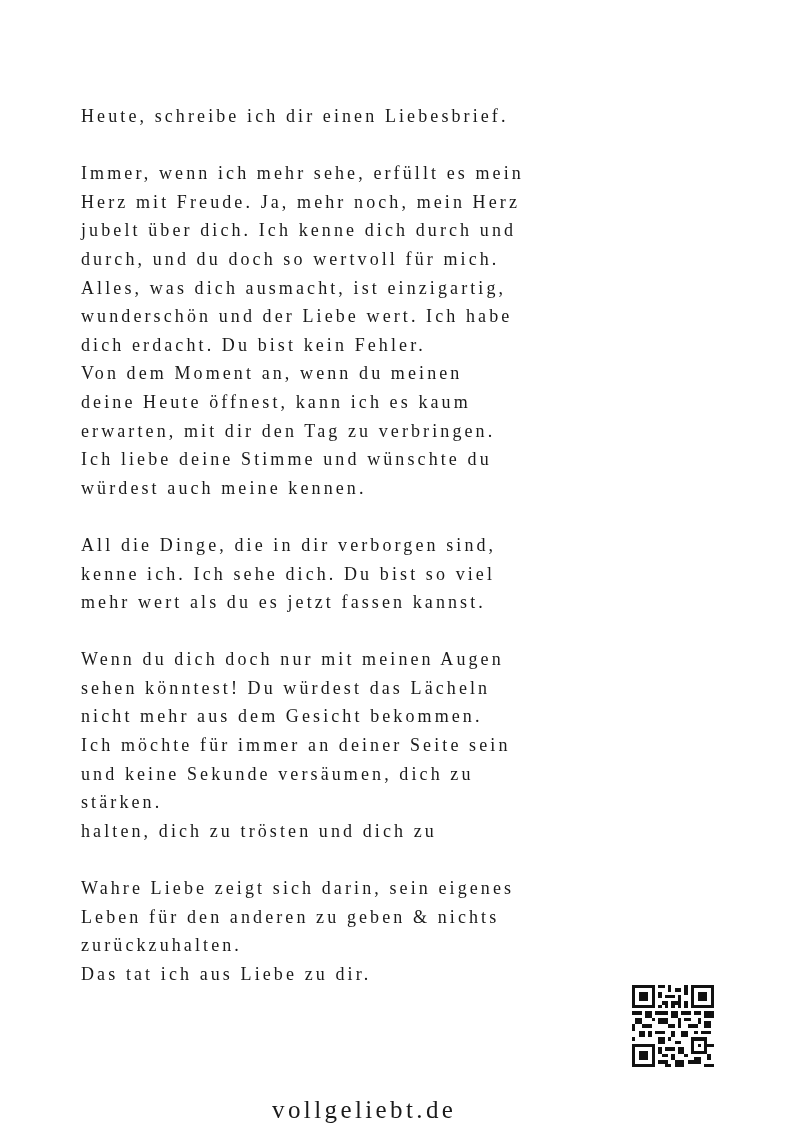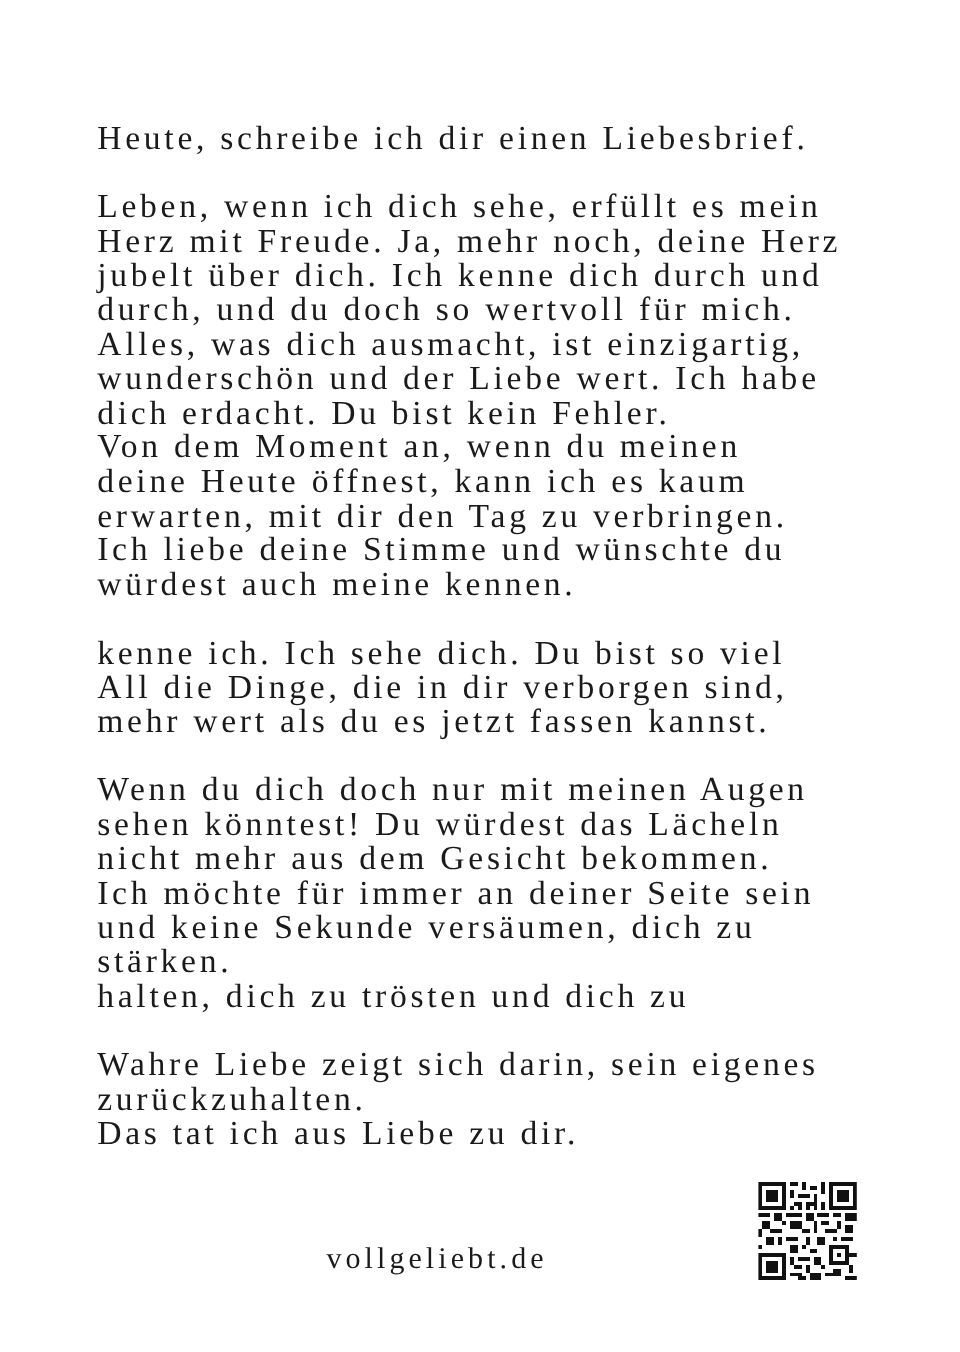--- a/index.html
+++ b/index.html
@@ -1,72 +1,73 @@
 <!DOCTYPE html>
 <html><head>
   <meta charset="utf-8">
   <style>
     html, body { margin: 0; padding: 0; background: #ffffff; }
     body { width: 800px; height: 1127px; position: relative; overflow: hidden; }
     .letter {
       position: absolute; left: 81px; top: 102px; width: 680px;
       font-family: "Liberation Serif", "DejaVu Serif", serif;
-      font-size: 28px; line-height: 28.6px; letter-spacing: 3.1px;
+      font-size: 18px; line-height: 28.6px; letter-spacing: 3.1px;
       color: #1a1a1a;
     }
     .line { white-space: pre; height: 28.6px; }
     .gap { height: 28.6px; }
     .footer-url {
-      position: absolute; left: 272px; top: 1036px;
+      position: absolute; left: 272px; top: 1096px;
       font-family: "Liberation Serif", "DejaVu Serif", serif;
       font-size: 25px; letter-spacing: 3.4px; color: #1a1a1a;
     }
     .qr { position: absolute; left: 632px; top: 985px; width: 82px; height: 82px; }
   </style>
 </head>
 <body>
 
 <div class="letter">
   <div>
     <div class="line">Heute, schreibe ich dir einen Liebesbrief.</div>
   </div>
   <div class="gap"></div>
   <div>
-    <div class="line">Leben, wenn ich dich sehe, erfüllt es mein</div>
-    <div class="line">Herz mit Freude. Ja, mehr noch, deine Herz</div>
+    <div class="line">Immer, wenn ich mehr sehe, erfüllt es mein</div>
+    <div class="line">Herz mit Freude. Ja, mehr noch, mein Herz</div>
     <div class="line">jubelt über dich. Ich kenne dich durch und</div>
     <div class="line">durch, und du doch so wertvoll für mich.</div>
     <div class="line">Alles, was dich ausmacht, ist einzigartig,</div>
     <div class="line">wunderschön und der Liebe wert. Ich habe</div>
     <div class="line">dich erdacht. Du bist kein Fehler.</div>
     <div class="line">Von dem Moment an, wenn du meinen</div>
     <div class="line">deine Heute öffnest, kann ich es kaum</div>
     <div class="line">erwarten, mit dir den Tag zu verbringen.</div>
     <div class="line">Ich liebe deine Stimme und wünschte du</div>
     <div class="line">würdest auch meine kennen.</div>
   </div>
   <div class="gap"></div>
   <div>
+    <div class="line">All die Dinge, die in dir verborgen sind,</div>
     <div class="line">kenne ich. Ich sehe dich. Du bist so viel</div>
-    <div class="line">All die Dinge, die in dir verborgen sind,</div>
     <div class="line">mehr wert als du es jetzt fassen kannst.</div>
   </div>
   <div class="gap"></div>
   <div>
     <div class="line">Wenn du dich doch nur mit meinen Augen</div>
     <div class="line">sehen könntest! Du würdest das Lächeln</div>
     <div class="line">nicht mehr aus dem Gesicht bekommen.</div>
     <div class="line">Ich möchte für immer an deiner Seite sein</div>
     <div class="line">und keine Sekunde versäumen, dich zu</div>
     <div class="line">stärken.</div>
     <div class="line">halten, dich zu trösten und dich zu</div>
   </div>
   <div class="gap"></div>
   <div>
     <div class="line">Wahre Liebe zeigt sich darin, sein eigenes</div>
+    <div class="line">Leben für den anderen zu geben &amp; nichts</div>
     <div class="line">zurückzuhalten.</div>
     <div class="line">Das tat ich aus Liebe zu dir.</div>
   </div>
 </div>
 
 <div class="footer-url">vollgeliebt.de</div>
 
 <svg class="qr" viewBox="0 0 25 25" shape-rendering="crispEdges">
   <rect x="0" y="0" width="25" height="25" fill="#fff"></rect>
   <g fill="#111">

